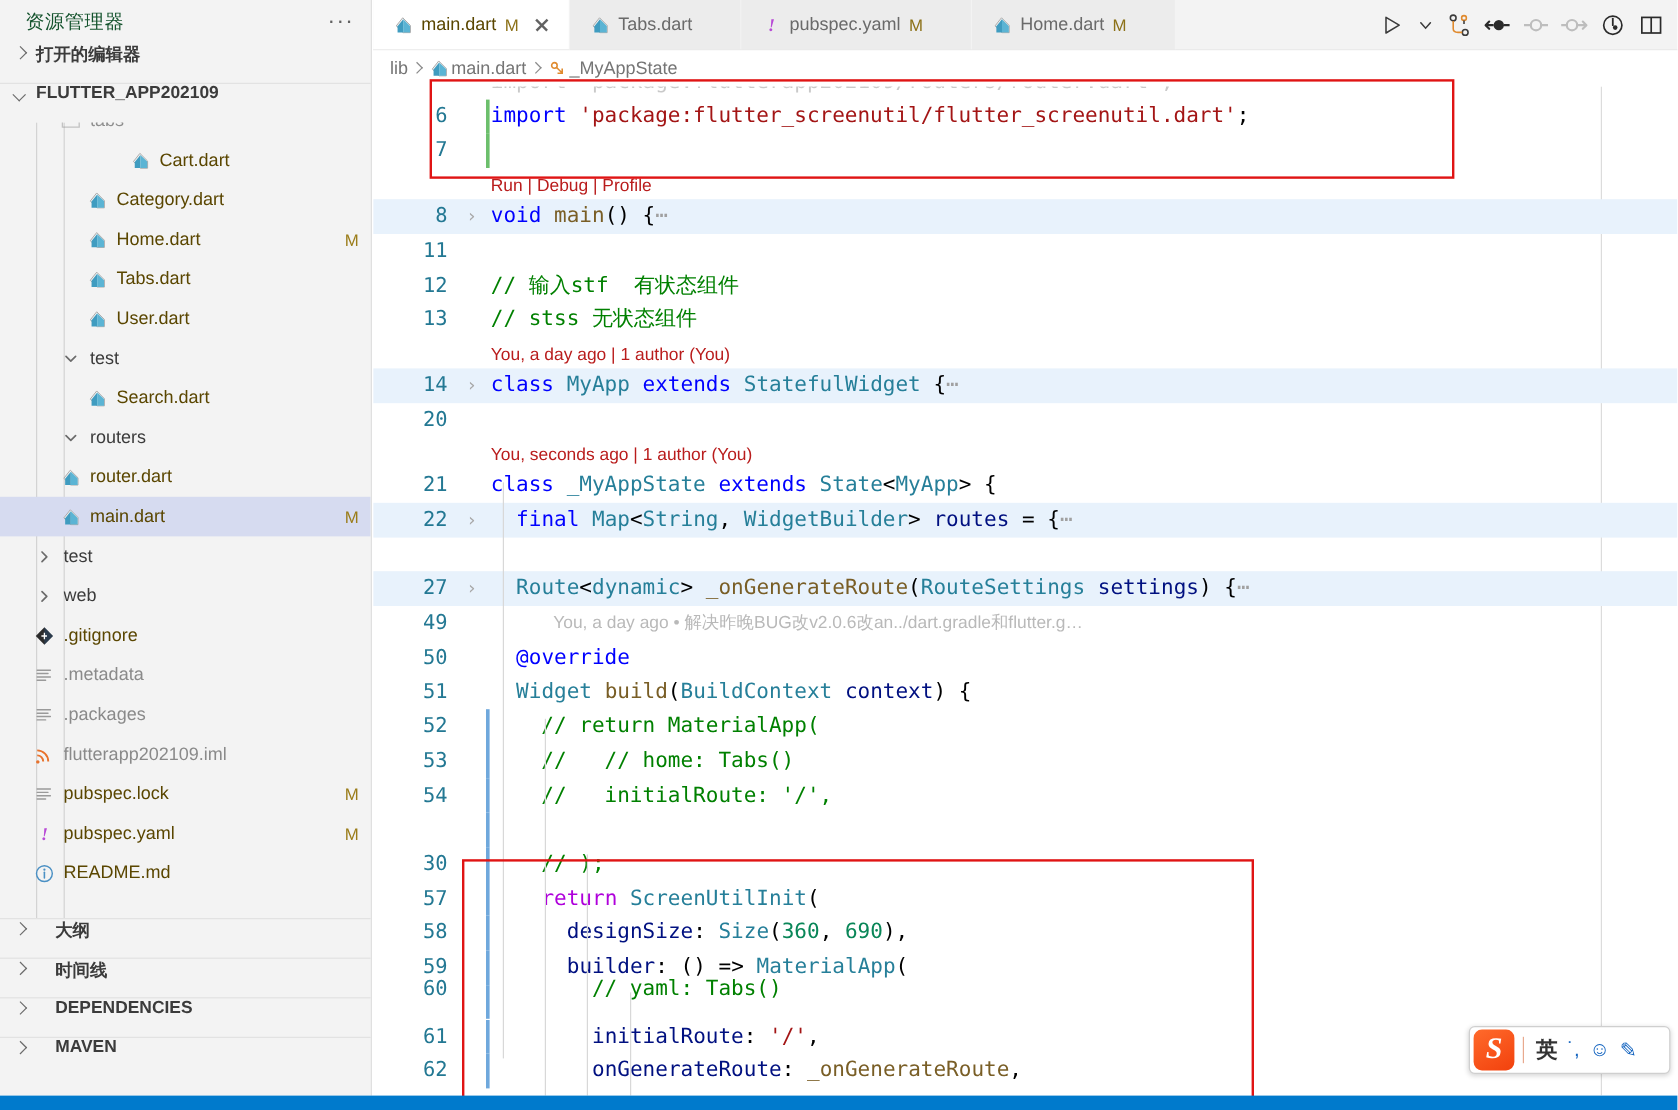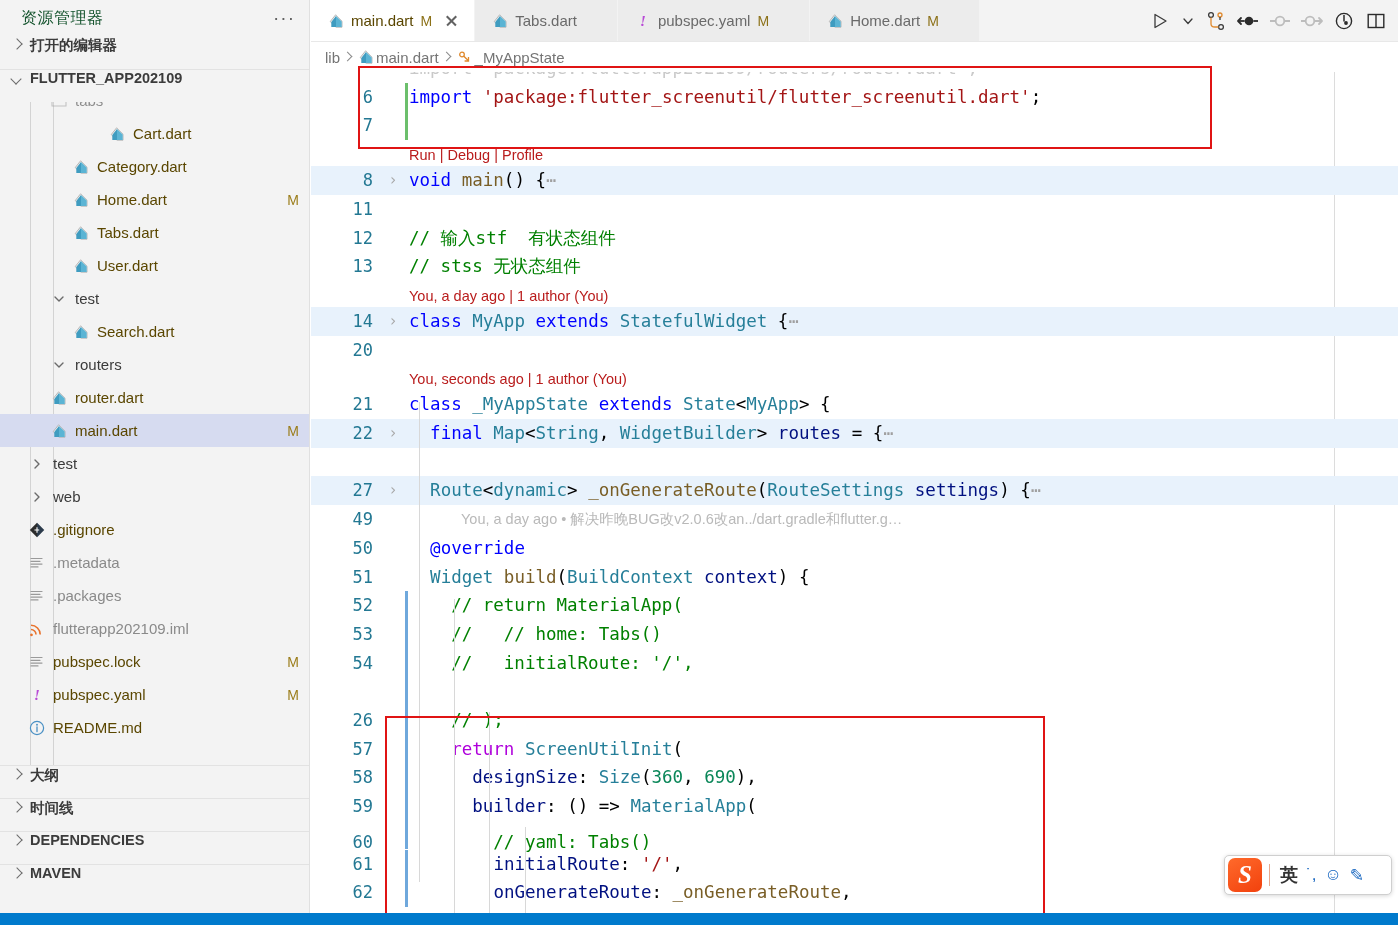--- a/index.html
+++ b/index.html
@@ -28,21 +28,21 @@
   }
   .sb-dots {
     font-size: 19px; color: #616161; line-height: 10px; cursor: pointer;
     letter-spacing: 1px;
   }
   .sb-section {
     height: 33px; display: flex; 
     font-size: 14.5px; font-weight: bold; color: #3b3b3b;
     padding-left: 8px; cursor: pointer;
   }
-  .sb-section.bordered { border-top: 1px solid #e2e2e2; }
+  .sb-section.bordered { border-top: 1px solid #e2e2e2; gap: 16px; }
   .chev {
     width: 18px; height: 18px; display: inline-block; position: relative;
     flex: 0 0 18px; margin-right: 4px;
   }
   .chev::before {
     content: ""; position: absolute; left: 5px; top: 4px;
     width: 7px; height: 7px;
     border-right: 1.6px solid #6b6b6b; border-bottom: 1.6px solid #6b6b6b;
     transform: rotate(-45deg);
   }
@@ -619,29 +619,29 @@
         <div class="blame" style="top: 433.1px; left: 150px;">You, a day ago • 解决昨晚BUG改v2.0.6改an../dart.gradle和flutter.g…</div>
         <div class="cl" style="top: 461.8px;"><span class="ln">50</span><span class="code"><span class="pl"> </span><span class="pl"> </span><span class="kw">@override</span></span></div>
         <div class="cl" style="top: 490.5px;"><span class="ln">51</span><span class="code"><span class="pl"> </span><span class="pl"> </span><span class="typ">Widget</span><span class="pl"> </span><span class="fn">build</span><span class="pl">(</span><span class="typ">BuildContext</span><span class="pl"> </span><span class="var">context</span><span class="pl">)</span><span class="pl"> </span><span class="pl">{</span></span></div>
         <div class="cl" style="top: 519.2px;"><span class="ln">52</span><span class="code"><span class="cmt">    // return MaterialApp(</span></span></div>
         <div class="gmark blue" style="top: 519.2px; height: 28.7px;"></div>
         <div class="cl" style="top: 547.9px;"><span class="ln">53</span><span class="code"><span class="cmt">    //   // home: Tabs()</span></span></div>
         <div class="gmark blue" style="top: 547.9px; height: 28.7px;"></div>
         <div class="cl" style="top: 576.6px;"><span class="ln">54</span><span class="code"><span class="cmt">    //   initialRoute: '/',</span></span></div>
         <div class="gmark blue" style="top: 576.6px; height: 28.7px;"></div>
         <div class="gmark blue" style="top: 605.3px; height: 28.7px;"></div>
-        <div class="cl" style="top: 634px;"><span class="ln">26</span><span class="code"><span class="cmt">    // );</span></span></div>
+        <div class="cl" style="top: 634px;"><span class="ln">30</span><span class="code"><span class="cmt">    // );</span></span></div>
         <div class="gmark blue" style="top: 634px; height: 28.7px;"></div>
         <div class="cl" style="top: 662.7px;"><span class="ln">57</span><span class="code"><span class="pl"> </span><span class="pl"> </span><span class="pl"> </span><span class="pl"> </span><span class="kw2">return</span><span class="pl"> </span><span class="typ">ScreenUtilInit</span><span class="pl">(</span></span></div>
         <div class="gmark blue" style="top: 662.7px; height: 28.7px;"></div>
         <div class="cl" style="top: 691.4px;"><span class="ln">58</span><span class="code"><span class="pl"> </span><span class="pl"> </span><span class="pl"> </span><span class="pl"> </span><span class="pl"> </span><span class="pl"> </span><span class="var">designSize</span><span class="pl">:</span><span class="pl"> </span><span class="typ">Size</span><span class="pl">(</span><span class="num">360</span><span class="pl">,</span><span class="pl"> </span><span class="num">690</span><span class="pl">)</span><span class="pl">,</span></span></div>
         <div class="gmark blue" style="top: 691.4px; height: 28.7px;"></div>
         <div class="cl" style="top: 720.1px;"><span class="ln">59</span><span class="code"><span class="pl"> </span><span class="pl"> </span><span class="pl"> </span><span class="pl"> </span><span class="pl"> </span><span class="pl"> </span><span class="var">builder</span><span class="pl">:</span><span class="pl"> </span><span class="pl">(</span><span class="pl">)</span><span class="pl"> </span><span class="pl">=</span><span class="pl">&gt;</span><span class="pl"> </span><span class="typ">MaterialApp</span><span class="pl">(</span></span></div>
         <div class="gmark blue" style="top: 720.1px; height: 28.7px;"></div>
-        <div class="cl" style="top: 756px;"><span class="ln">60</span><span class="code"><span class="cmt">        // yaml: Tabs()</span></span></div>
+        <div class="cl" style="top: 738px;"><span class="ln">60</span><span class="code"><span class="cmt">        // yaml: Tabs()</span></span></div>
         <div class="gmark blue" style="top: 748.8px; height: 28.7px;"></div>
         <div class="cl" style="top: 777.5px;"><span class="ln">61</span><span class="code"><span class="pl"> </span><span class="pl"> </span><span class="pl"> </span><span class="pl"> </span><span class="pl"> </span><span class="pl"> </span><span class="pl"> </span><span class="pl"> </span><span class="var">initialRoute</span><span class="pl">:</span><span class="pl"> </span><span class="str">'/'</span><span class="pl">,</span></span></div>
         <div class="gmark blue" style="top: 777.5px; height: 28.7px;"></div>
         <div class="cl" style="top: 806.2px;"><span class="ln">62</span><span class="code"><span class="pl"> </span><span class="pl"> </span><span class="pl"> </span><span class="pl"> </span><span class="pl"> </span><span class="pl"> </span><span class="pl"> </span><span class="pl"> </span><span class="var">onGenerateRoute</span><span class="pl">:</span><span class="pl"> </span><span class="fn">_onGenerateRoute</span><span class="pl">,</span></span></div>
         <div class="gmark blue" style="top: 806.2px; height: 28.7px;"></div>
         <div class="iguide" style="left: 108px; top: 330px; height: 480px;"></div>
         <div class="iguide" style="left: 143px; top: 527px; height: 400px;"></div>
         <div class="iguide" style="left: 178px; top: 640px; height: 290px;"></div>
         <div class="iguide" style="left: 214px; top: 755px; height: 175px;"></div>
       </div>

